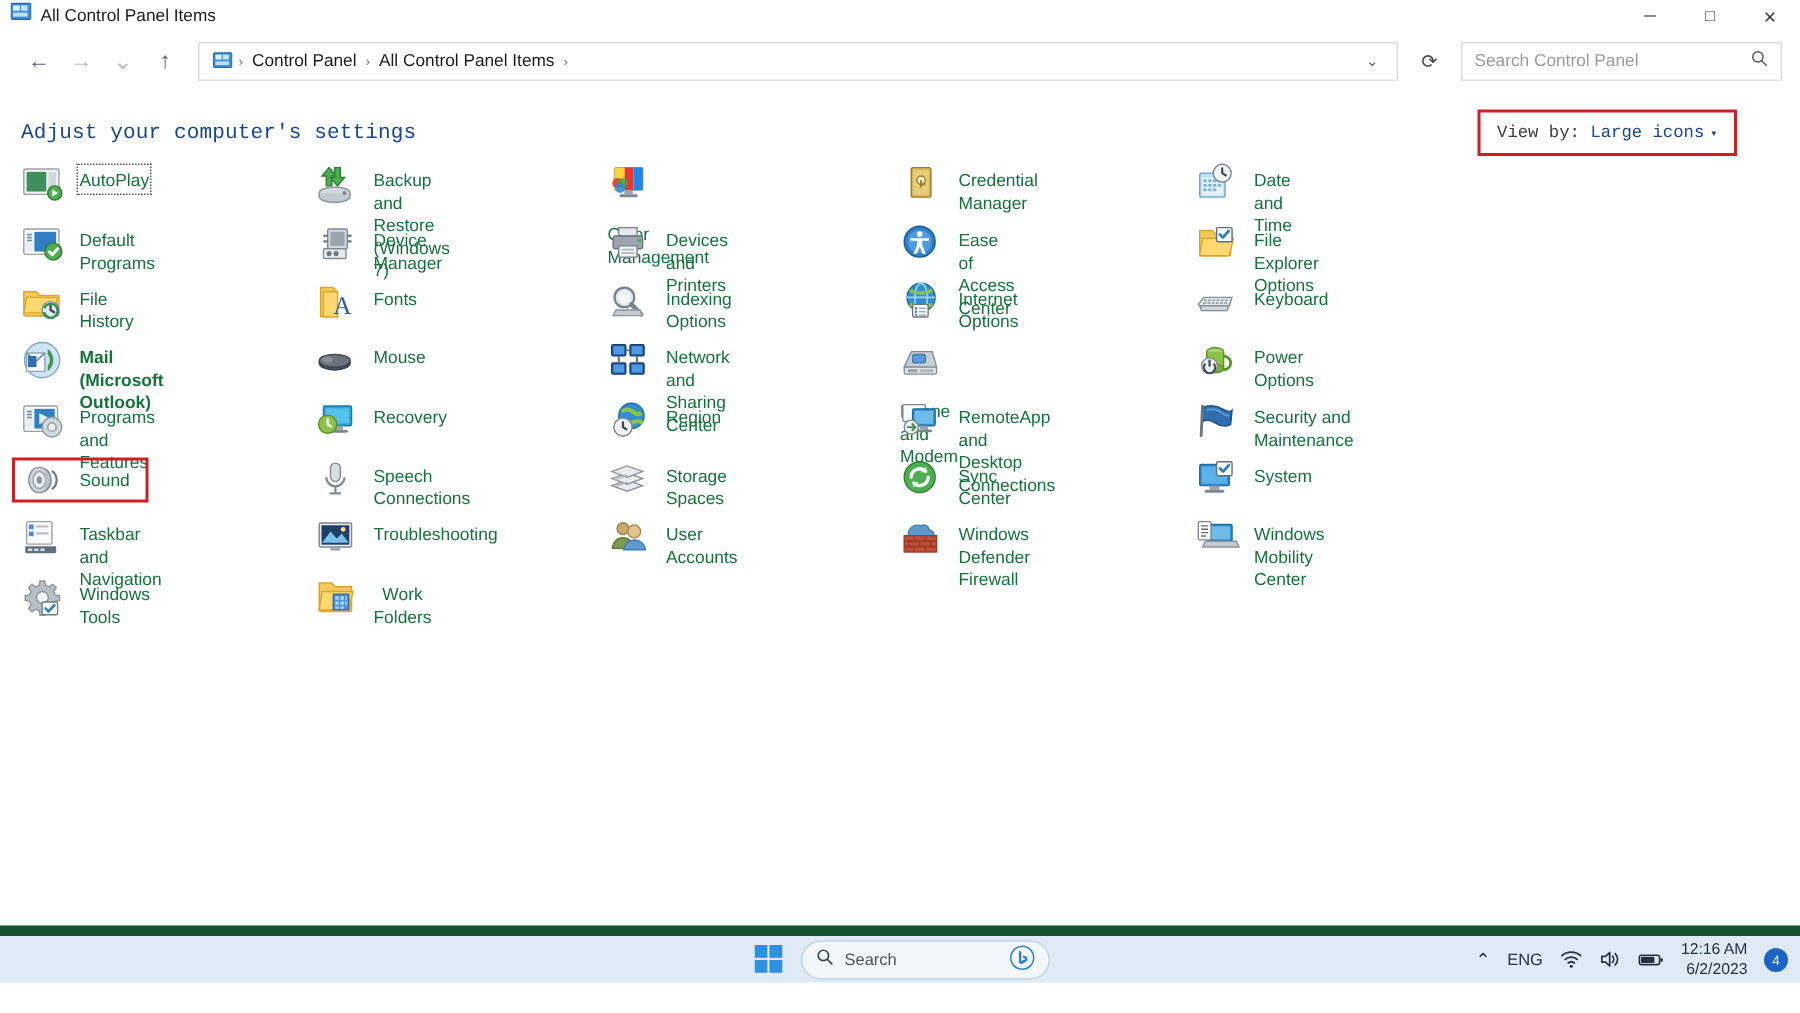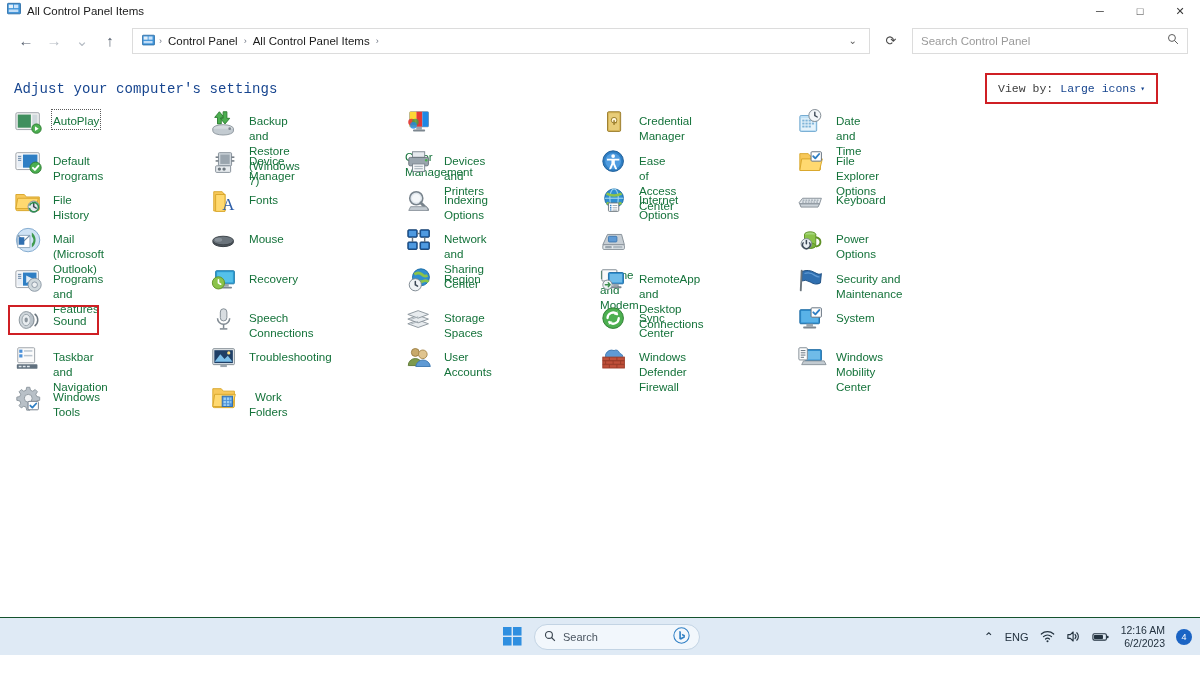--- a/index.html
+++ b/index.html
@@ -44,21 +44,21 @@
     font-size: 11.5px; color: #1b1b1b;
   }
   .crumb { padding: 0 5px; color: #1b1b1b; white-space: nowrap; }
   .crumb-sep { color: #6b7280; font-size: 9px; padding: 0 1px; }
   .addr-chevron { margin-left: auto; color: #5c5c5c; font-size: 10px; padding: 0 6px; }
   .refresh-btn {
     width: 26px; height: 26px; display: flex; align-items: center; justify-content: center;
     color: #4a4a4a; font-size: 13px; border-radius: 3px; margin-right: 8px;
   }
   .searchbox {
-    width: 276px; height: 26px; border: 1px solid #dcdcdc; background: #fff;
+    width: 214px; height: 26px; border: 1px solid #dcdcdc; background: #fff;
     display: flex; align-items: center; padding: 0 8px;
     font-size: 11.5px; color: #9a9a9a; justify-content: space-between;
   }
   .searchbox .s-icon { margin-left: auto; color: #666; font-size: 12px; }
 
   
   .content { width: 1200px; height: 596px; background: #fff; position: relative; }
   .headerline {
     display: flex; align-items: center; justify-content: space-between;
     padding: 14px 14px 0 14px;
@@ -98,21 +98,21 @@
     border: 2px solid #cf1f24; padding: 2px 10px 2px 4px;
     margin-left: -6px; margin-top: -3px; height: 30px; align-items: center;
   }
   .cp-item.boxed .cp-icon { margin-top: 0; }
   .cp-item.boxed .cp-label { padding-top: 0; }
 
   
   .taskbar {
     position: absolute; bottom: 0; left: 0; width: 1200px; height: 38px;
     background: #dfeaf5; display: flex; align-items: center;
-    border-top: 1px solid #14532d;
+    border-top: 7px solid #14532d;
   }
   .tb-center { position: absolute; left: 50%; transform: translateX(-50%); display: flex; align-items: center; gap: 10px; }
   .start-btn { width: 24px; height: 24px; display: flex; align-items: center; justify-content: center; }
   .tb-search {
     width: 166px; height: 26px; border-radius: 13px; background: #f2f7fc;
     border: 1px solid #c3d4e4; display: flex; align-items: center; gap: 7px;
     padding: 0 9px; font-size: 11px; color: #4a5560;
   }
   .tb-search .bing { margin-left: auto; }
   .tray {
@@ -223,21 +223,21 @@
         <div class="cp-item" style="top: 79px;">
           <span class="cp-icon"><svg viewBox="0 0 32 32" width="30" height="30">
               <path d="M2 8 h9 l2.2 2.6 H27 v13 a1.6 1.6 0 0 1-1.6 1.6 H3.6 A1.6 1.6 0 0 1 2 23.6 Z" fill="#f7c85a" stroke="#d9a62b"></path>
               <path d="M4 12 h22 l-3 11 H2 Z" fill="#ffd970" stroke="#d9a62b"></path>
               <circle cx="21" cy="21" r="6" fill="#e4eaef" stroke="#7c8a99"></circle>
               <path d="M21 17.4 V21 l2.6 1.6" fill="none" stroke="#3c4856" stroke-width="1.6" stroke-linecap="round"></path>
               <path d="M16.6 19.8 a4.9 4.9 0 1 1-.2 2.6" fill="none" stroke="#2f8f4f" stroke-width="1.6"></path>
             </svg></span>
           <span class="cp-label">File History</span>
         </div>
-        <div class="cp-item" style="top: 118px;">
+        <div class="cp-item" style="top: 118px; font-weight: bold;">
           <span class="cp-icon"><svg viewBox="0 0 32 32" width="30" height="30">
               <circle cx="15" cy="15" r="12.5" fill="#cfe3f5" stroke="#7fa8cd"></circle>
               <path d="M4 10 h13 v13 H4 Z" fill="#fff" stroke="#8fa7bd"></path>
               <path d="M4.3 10.3 L10.5 16 L16.7 10.3" fill="none" stroke="#6e8ba5" stroke-width="1.2"></path>
               <path d="M19 7 a10 10 0 0 1 0 16 v-4 a6 6 0 0 0 0-8 Z" fill="#3f9a4f"></path>
               <rect x="5" y="12" width="6" height="8" fill="#2f6fb0"></rect>
             </svg></span>
           <span class="cp-label">Mail (Microsoft Outlook)</span>
         </div>
         <div class="cp-item" style="top: 158px;">

